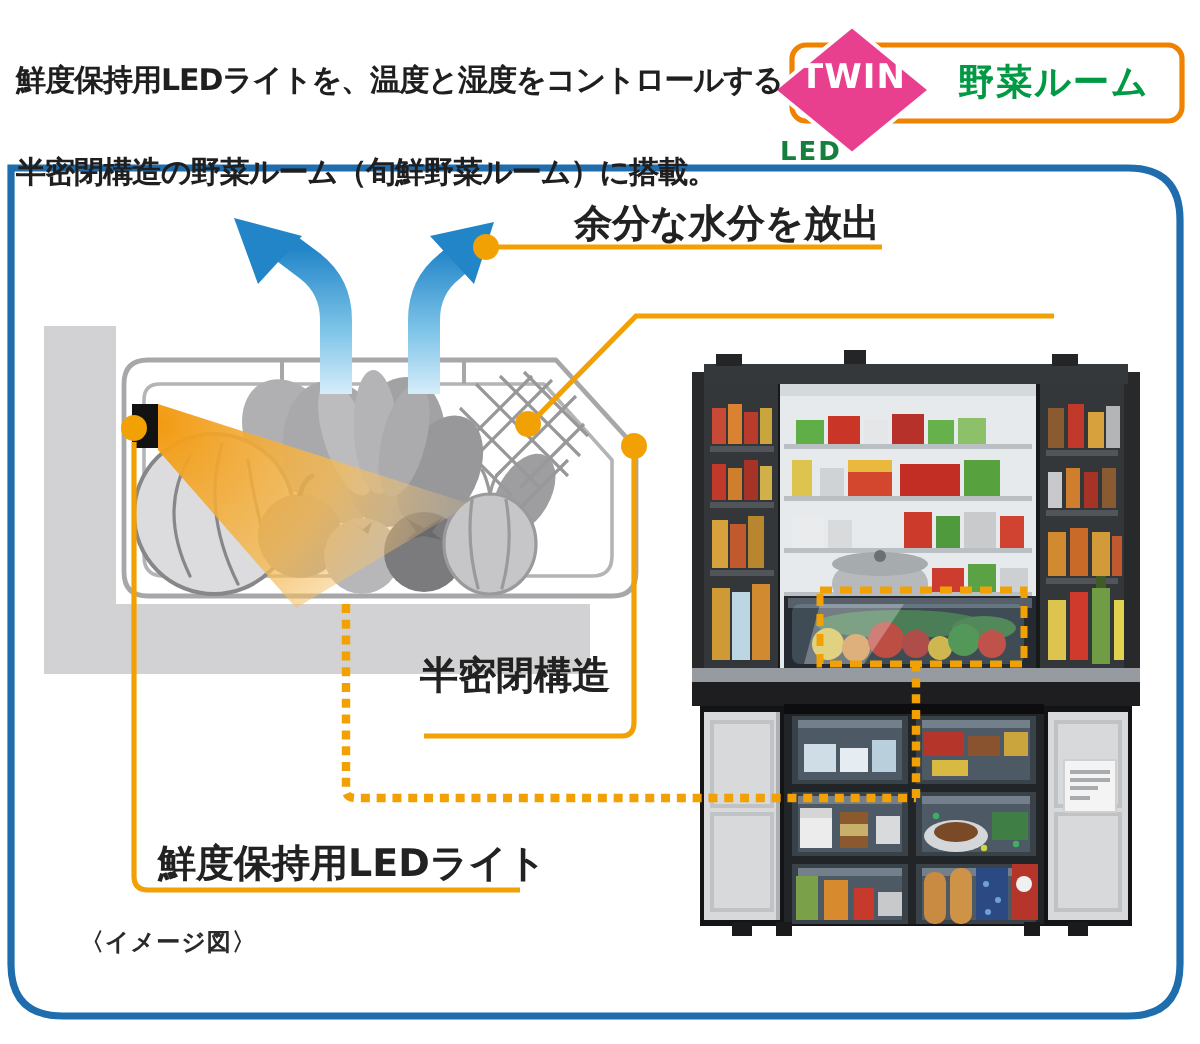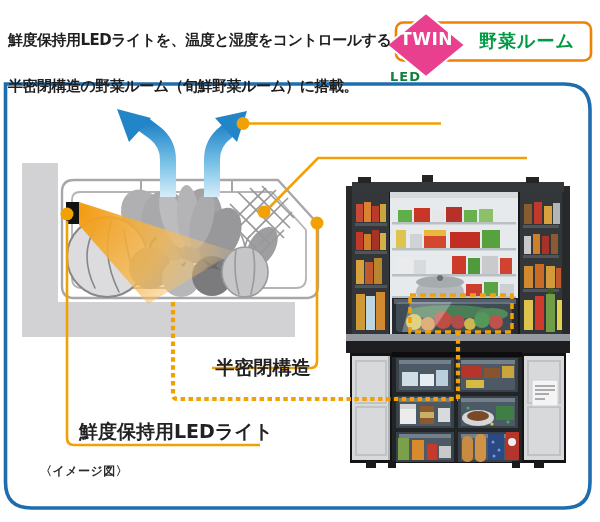--- a/index.html
+++ b/index.html
@@ -8,21 +8,21 @@
     font-family:"DejaVu Sans","Liberation Sans",sans-serif;
   }
   .stage svg{position:absolute;left:0;top:0;}
   .txt{position:absolute;color:#1f1f1f;white-space:pre-line;}
   .header-desc{
     left:8px;top:29px;font-size:15px;font-weight:bold;line-height:23px;letter-spacing:-0.5px;
   }
   .callout-label{font-size:19px;font-weight:bold;letter-spacing:0px;color:#222222;}
   .lbl-moisture{left:250px;top:99px;width:190px;text-align:right;}
   .lbl-lowtemp{left:340px;top:135px;width:187px;text-align:right;}
-  .lbl-semi{left:210px;top:355px;width:106px;text-align:center;}
+  .lbl-semi{left:210px;top:325px;width:106px;text-align:left;}
   .lbl-led{left:79px;top:419px;}
   .caption{left:40px;top:463px;font-size:12px;font-weight:bold;color:#2a2a2a;letter-spacing:0.5px;}
   .badge-twin{left:390px;top:29px;width:73px;text-align:center;font-size:17px;font-weight:bold;color:#ffffff;letter-spacing:0.5px;}
   .badge-led{left:390px;top:49px;width:73px;text-align:left;font-size:13px;font-weight:bold;color:#15803d;letter-spacing:1px;margin-top:20px;}
   .badge-room{left:466px;top:29px;width:122px;text-align:center;font-size:18px;font-weight:bold;color:#009944;letter-spacing:1px;}
 </style>
 </head>
 <body>
 
 <div class="stage">
@@ -293,17 +293,18 @@
     </g>
   </svg>
 
   <div class="txt badge-twin">TWIN</div>
 
   <div class="txt header-desc"><span>鮮度保持用LEDライトを、温度と湿度をコントロールする</span><br>
   <span>半密閉構造の野菜ルーム（旬鮮野菜ルーム）に搭載。</span></div>
   <div class="txt badge-led">LED</div>
   <div class="txt badge-room">野菜ルーム</div>
 
+  <div class="txt callout-label lbl-moisture">余分な水分を放出</div>
   <div class="txt callout-label lbl-semi">半密閉構造</div>
   <div class="txt callout-label lbl-led">鮮度保持用LEDライト</div>
 
   <div class="txt caption">〈イメージ図〉</div>
 </div>
 
 </body></html>

